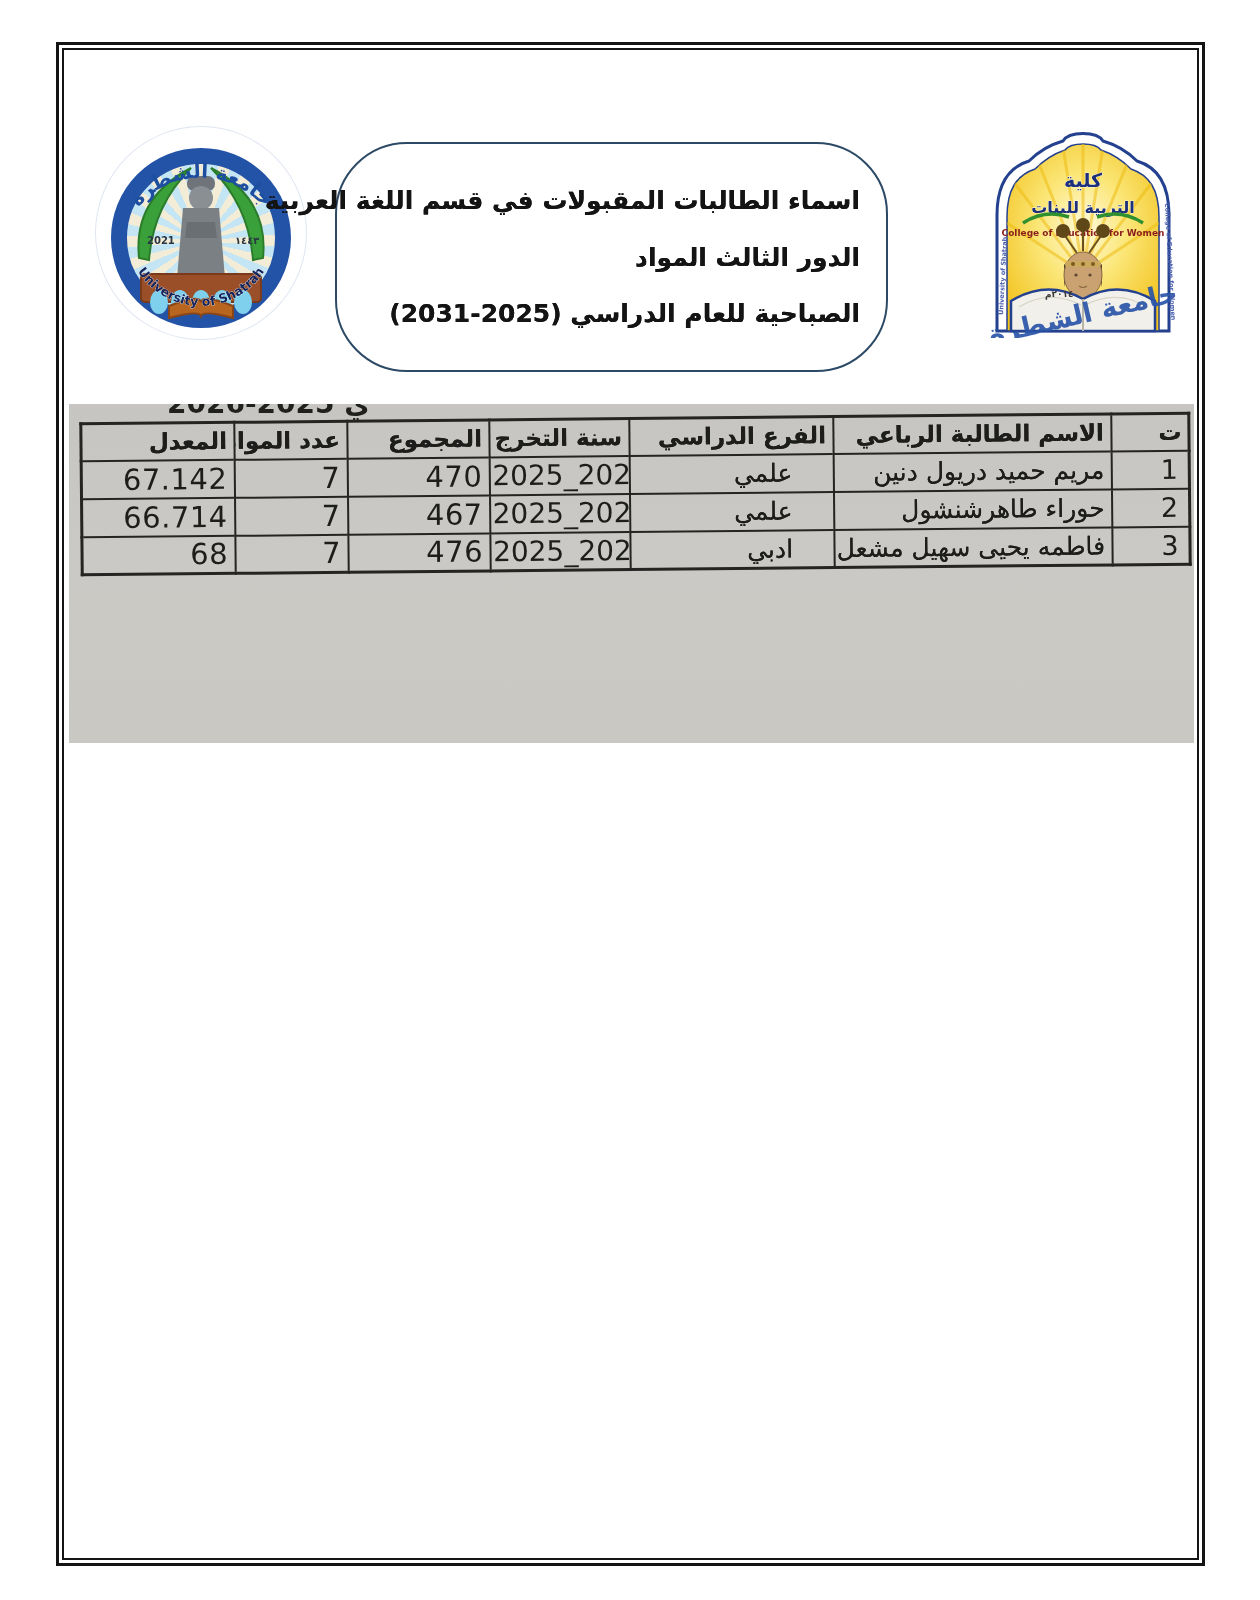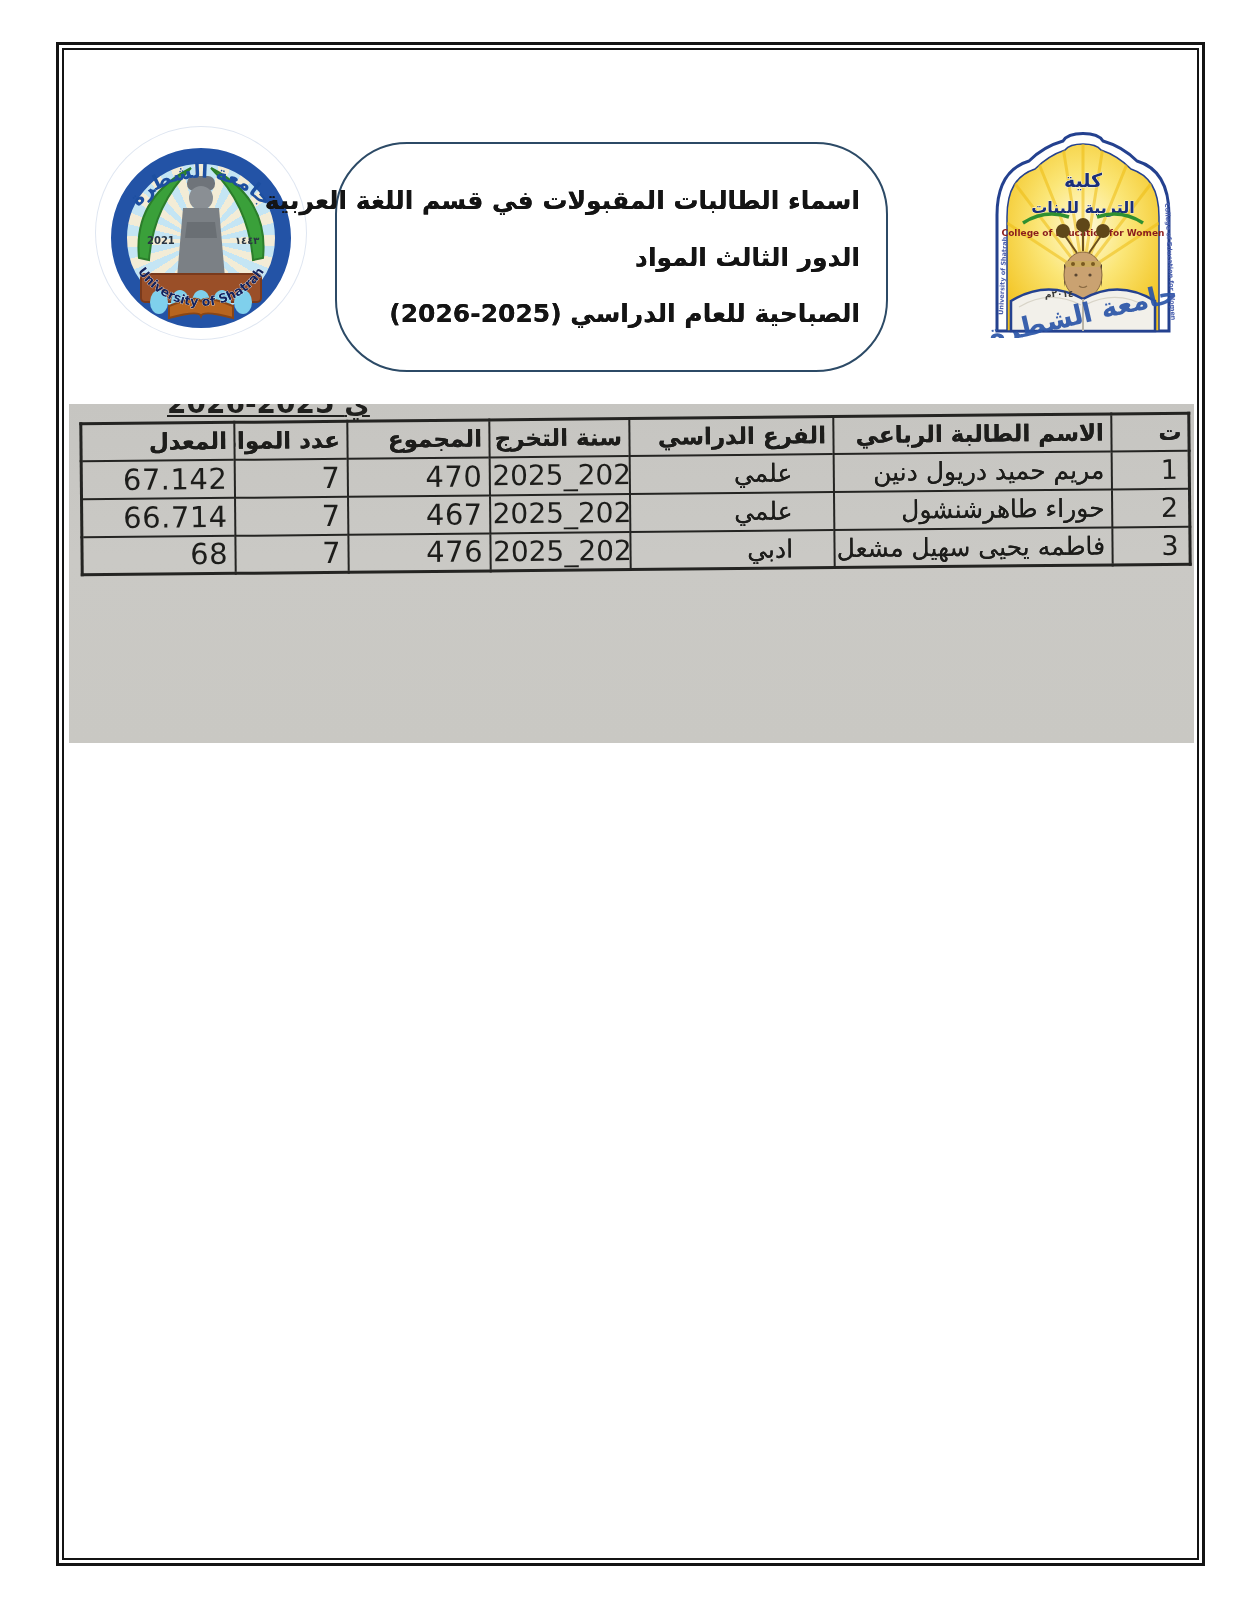--- a/index.html
+++ b/index.html
@@ -38,21 +38,21 @@
     text-shadow:0 0 .4px #141414;}
 
   
   .scan{
     position:absolute;left:69px;top:404px;width:1125px;height:339px;
     background:linear-gradient(180deg,#c6c5c1 0%,#cac9c5 45%,#c9c8c3 100%);
     overflow:hidden;
   }
   .scan-fragment{
     position:absolute;left:98px;top:-17px;width:260px;direction:ltr;
-    font-size:28px;font-weight:bold;color:#20201e;white-space:nowrap;text-decoration:underline;
+    font-size:28px;font-weight:bold;color:#20201e;white-space:nowrap;
   }
   .scan-table{
     position:absolute;left:11px;top:13px;width:1108px;
     transform:rotate(-0.55deg);transform-origin:50% 50%;
     border-collapse:collapse;direction:rtl;table-layout:fixed;
     color:#1d1d1b;
   }
   .scan-table td,.scan-table th{
     border:2px solid #242422;overflow:hidden;white-space:nowrap;
     padding:0 6px;height:38px;vertical-align:middle;background:transparent;
@@ -115,21 +115,21 @@
       </text>
       <text font-size="12.5" font-weight="bold" fill="#12235e" stroke="#ffffff" stroke-width="0.5" paint-order="stroke">
         <textPath href="#lbot" startOffset="50%" text-anchor="middle">University of Shatrah</textPath>
       </text>
     </svg>
   </div>
 
   <div class="title-box">
     <div class="title-line">اسماء الطالبات المقبولات في قسم اللغة العربية</div>
     <div class="title-line">الدور الثالث المواد</div>
-    <div class="title-line">الصباحية للعام الدراسي (2025-2026)</div>
+    <div class="title-line">الصباحية للعام الدراسي (2025-2031)</div>
   </div>
 
   <div class="rlogo">
     <svg viewBox="0 0 196 215">
       <defs>
         <radialGradient id="rg" cx="50%" cy="45%" r="65%">
           <stop offset="0%" stop-color="#fffbe0"></stop>
           <stop offset="45%" stop-color="#fbe677"></stop>
           <stop offset="100%" stop-color="#f2c21d"></stop>
         </radialGradient>

